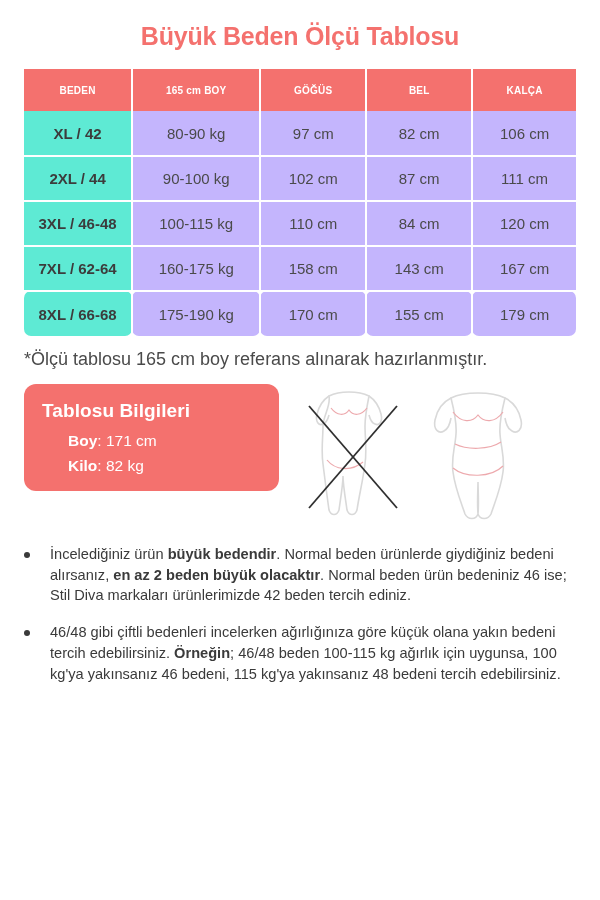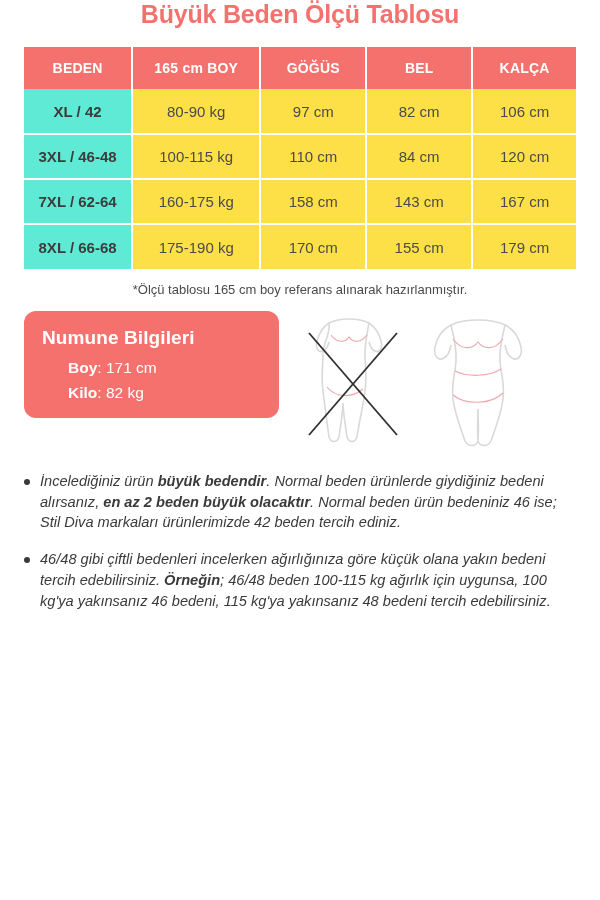--- a/index.html
+++ b/index.html
@@ -19,67 +19,67 @@
     padding: 0 24px;
   }
 
   
   .title {
     text-align: center;
     font-size: 25px;
     font-weight: bold;
     color: #f4716e;
     letter-spacing: -0.2px;
+    padding-top: 22px;
     padding-bottom: 18px;
   }
 
   
   table.size-table {
     width: 100%;
     border-collapse: collapse;
     table-layout: fixed;
   }
   table.size-table th {
     background: #f4716e;
     color: #ffffff;
-    font-size: 14px;
+    font-size: 10px;
     font-weight: bold;
     height: 42px;
     text-align: center;
     border-right: 2px solid #ffffff;
     letter-spacing: 0.2px;
   }
   table.size-table th:last-child { border-right: none; }
   table.size-table td {
     height: 45px;
     text-align: center;
     font-size: 15px;
     color: #4a4a4a;
-    background: #fde047;
+    background: #c4b5fd;
     border-right: 2px solid #ffffff;
     border-bottom: 2px solid #ffffff;
   }
   table.size-table td:last-child { border-right: none; }
-  table.size-table tr:last-child td { border-bottom: none; }
+  table.size-table tr:last-child td { border-bottom: none; border-radius: 7px; }
   table.size-table td.beden {
     background: #5eead4;
     font-weight: bold;
     color: #3c3c3c;
     font-size: 15px;
   }
   col.c0 { width: 19.6%; }
   col.c1 { width: 23.2%; }
   col.c2 { width: 19.2%; }
   col.c3 { width: 19.2%; }
   col.c4 { width: 18.8%; }
 
   
   .table-note {
-    text-align: center;
-    font-size: 13px;
+    font-size: 18px;
     color: #4a4a4a;
     padding-top: 13px;
     padding-bottom: 14px;
   }
 
   
   .mid-row {
     display: flex;
     align-items: flex-start;
     gap: 14px;
@@ -111,23 +111,22 @@
     height: 140px;
   }
   .figures svg { display: block; }
 
   
   .bullets {
     padding-top: 20px;
   }
   .bullet {
     display: flex;
-    gap: 10px;
+    gap: 20px;
     margin-bottom: 16px;
-    font-style: italic;
   }
   .dot {
     flex: 0 0 auto;
     width: 6px; height: 6px;
     border-radius: 50%;
     background: #3a3a3a;
     margin-top: 8px;
   }
   .btext {
     font-size: 14.6px;
@@ -162,20 +161,27 @@
     </thead>
     <tbody id="tbody">
         <tr>
           <td class="beden">XL / 42</td>
           <td>80-90 kg</td>
           <td>97 cm</td>
           <td>82 cm</td>
           <td>106 cm</td>
         </tr>
         <tr>
+          <td class="beden">2XL / 44</td>
+          <td>90-100 kg</td>
+          <td>102 cm</td>
+          <td>87 cm</td>
+          <td>111 cm</td>
+        </tr>
+        <tr>
           <td class="beden">3XL / 46-48</td>
           <td>100-115 kg</td>
           <td>110 cm</td>
           <td>84 cm</td>
           <td>120 cm</td>
         </tr>
         <tr>
           <td class="beden">7XL / 62-64</td>
           <td>160-175 kg</td>
           <td>158 cm</td>
@@ -190,21 +196,21 @@
           <td>179 cm</td>
         </tr>
       </tbody>
   </table>
 
   <div class="table-note">*Ölçü tablosu 165 cm boy referans alınarak hazırlanmıştır.</div>
 
   <div class="mid-row">
 
     <div class="model-card">
-      <h2>Numune Bilgileri</h2>
+      <h2>Tablosu Bilgileri</h2>
       <div class="line">
         <b>Boy</b><span>: 171 cm</span>
       </div>
       <div class="line">
         <b>Kilo</b><span>: 82 kg</span>
       </div>
     </div>
 
     <div class="figures">
       <svg width="260" height="140" viewBox="0 0 260 140">

